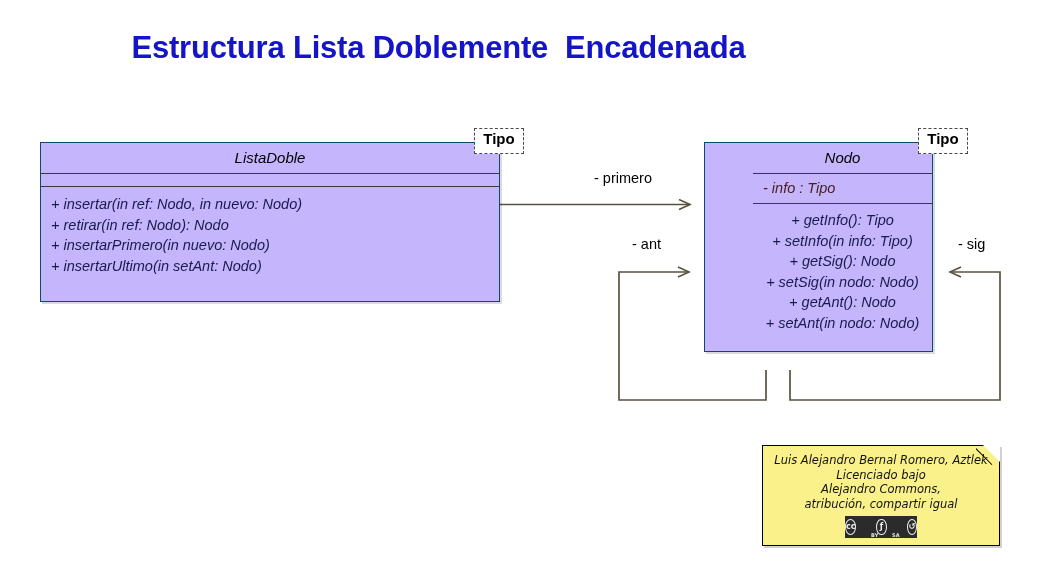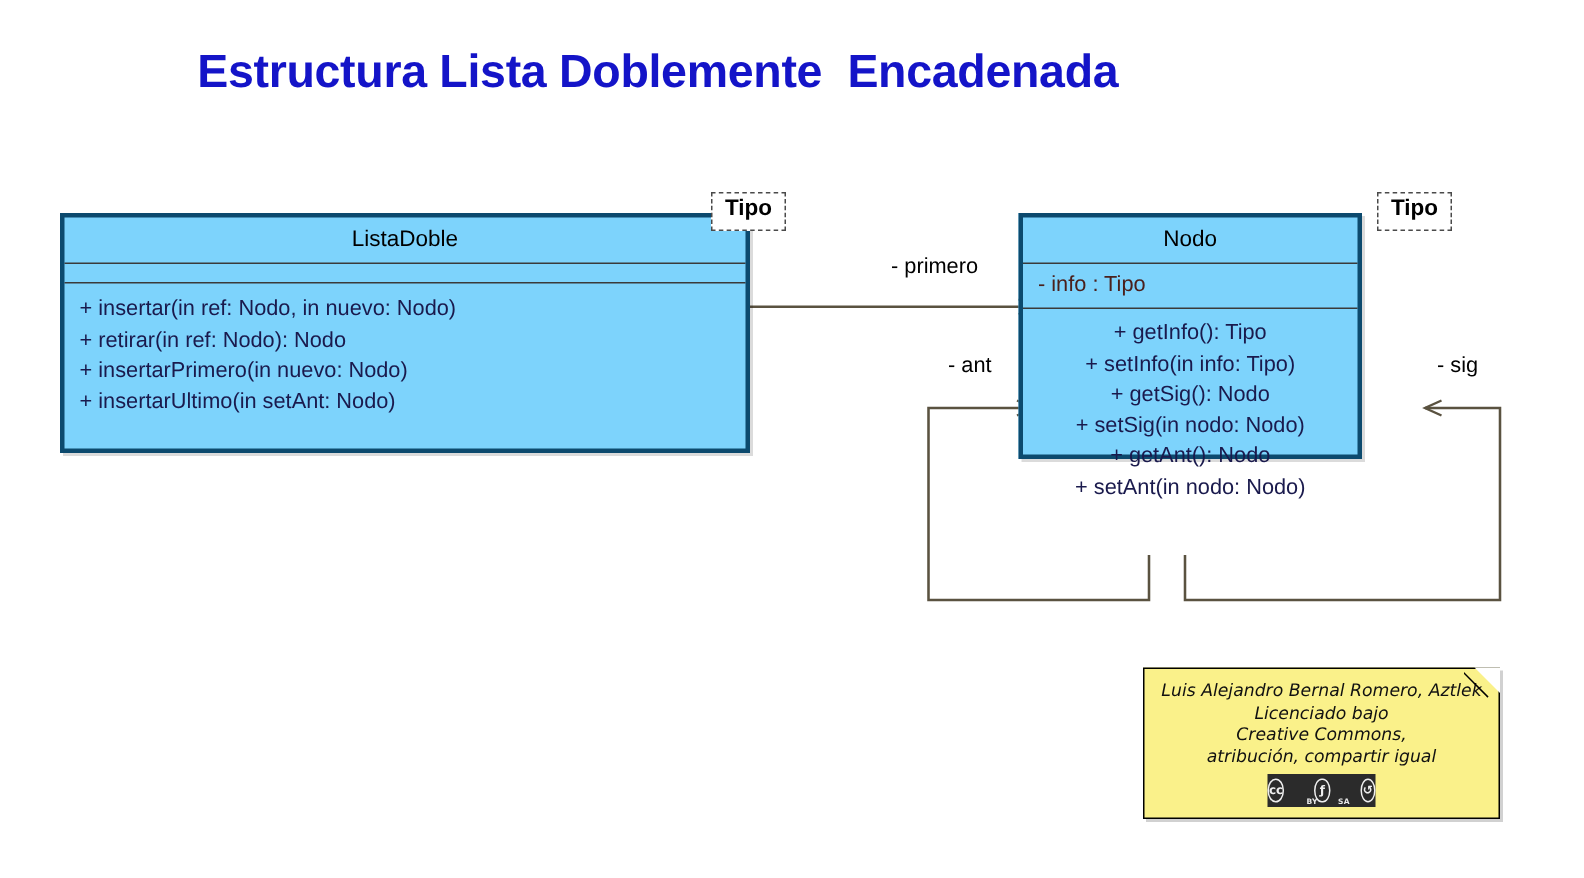--- a/index.html
+++ b/index.html
@@ -42,24 +42,25 @@
     position: absolute;
     left: 0; top: 0;
     width: 1056px;
     height: 585px;
     pointer-events: none;
   }
 
   
   .uml-class {
     position: absolute;
-    background: #7dd3fc;
-    border: 3px solid #0c4a6e;
+    background: #c4b5fd;
+    border: 1px solid #0c4a6e;
     box-sizing: border-box;
     box-shadow: 2px 2px 0 rgba(0,0,0,0.14);
+    font-style: italic;
   }
   .class-name {
     text-align: center;
     font-size: 15px;
     color: #000000;
     padding: 6px 4px 7px 4px;
     border-bottom: 1px solid #3a3a3a;
     box-sizing: border-box;
   }
   .compartment {
@@ -243,21 +244,21 @@
     <div class="compartment" style="padding-top:7px;">
       <div class="op-line">+ insertar(in ref: Nodo, in nuevo: Nodo)</div>
       <div class="op-line">+ retirar(in ref: Nodo): Nodo</div>
       <div class="op-line">+ insertarPrimero(in nuevo: Nodo)</div>
       <div class="op-line">+ insertarUltimo(in setAnt: Nodo)</div>
     </div>
   </div>
 
   <div class="template-param" id="template-listadoble" style="left:474px; top:128px; width:50px; height:26px;">Tipo</div>
 
-  <div class="uml-class" id="class-nodo" style="left:679px; top:142px; width:229px; height:164px;">
+  <div class="uml-class" id="class-nodo" style="left:704px; top:142px; width:229px; height:210px;padding-left:48px;">
     <div class="class-name">Nodo</div>
     <div class="compartment">
       <div class="attr-line">- info : Tipo</div>
     </div>
     <div class="compartment" style="padding-top:6px;text-align:center;">
       <div class="op-line">+ getInfo(): Tipo</div>
       <div class="op-line">+ setInfo(in info: Tipo)</div>
       <div class="op-line">+ getSig(): Nodo</div>
       <div class="op-line">+ setSig(in nodo: Nodo)</div>
       <div class="op-line">+ getAnt(): Nodo</div>
@@ -270,21 +271,21 @@
   <div class="assoc-label" id="label-primero" style="left:594px; top:170px;">- primero</div>
 
   <div class="assoc-label" id="label-ant" style="left:632px; top:236px;">- ant</div>
 
   <div class="assoc-label" id="label-sig" style="left:958px; top:236px;">- sig</div>
 
   <div id="license-note">
     <div id="note-text-block">
       <div class="note-text">Luis Alejandro Bernal Romero, Aztlek</div>
       <div class="note-text">Licenciado bajo</div>
-      <div class="note-text">Creative Commons,</div>
+      <div class="note-text">Alejandro Commons,</div>
       <div class="note-text">atribución, compartir igual</div>
     </div>
     <div id="cc-badge">
       <div class="cc-glyph">cc</div>
       <div class="cc-glyph">ƒ</div>
       <div class="cc-glyph">↺</div>
       <div class="cc-sub" id="cc-sub-by">BY</div>
       <div class="cc-sub" id="cc-sub-sa">SA</div>
     </div>
     <div id="license-note-fold"></div>

